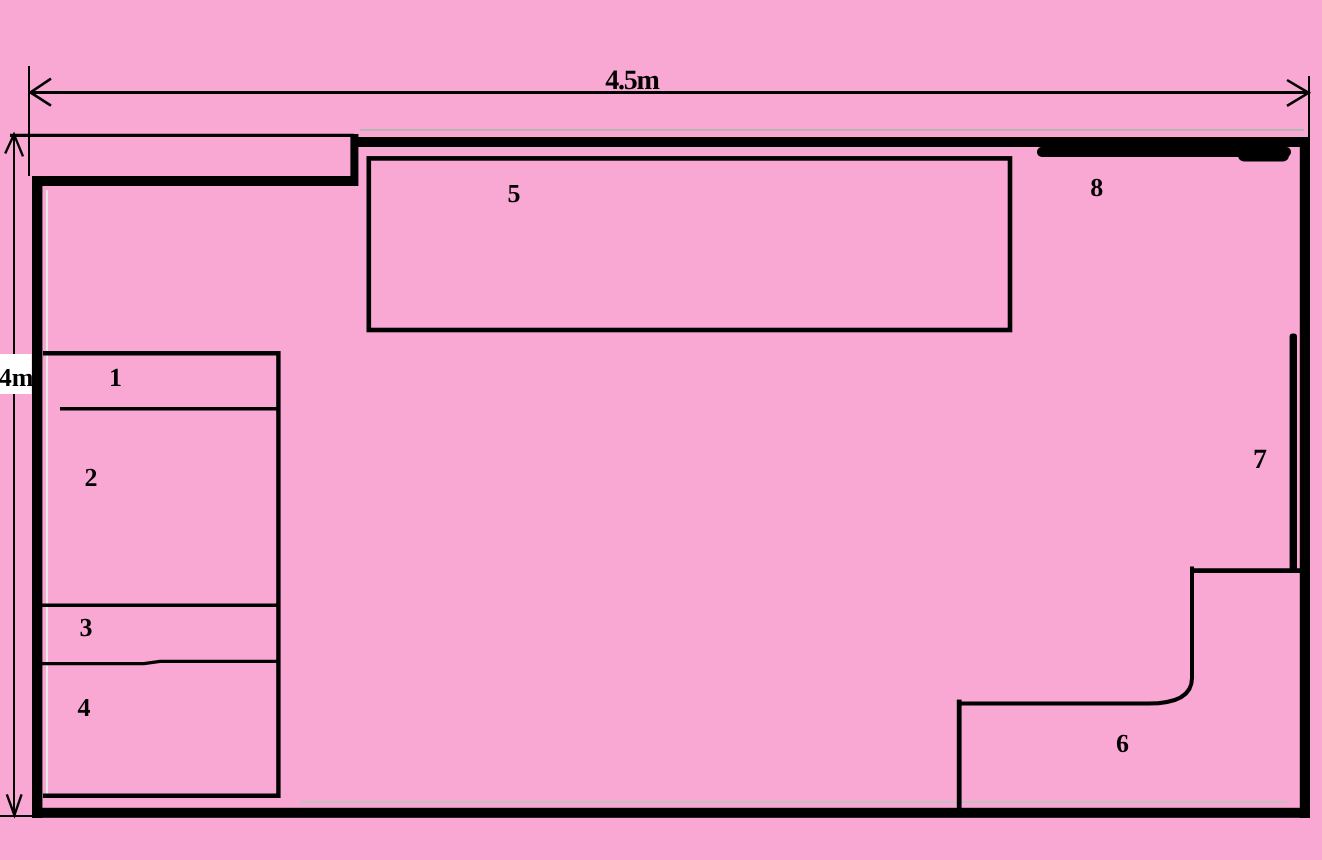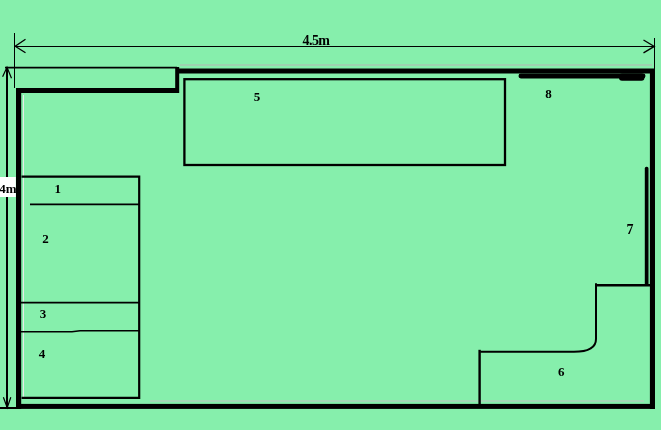--- a/index.html
+++ b/index.html
@@ -1,16 +1,16 @@
 <!DOCTYPE html>
 <html><head>
 <meta charset="utf-8">
 <style>
   html,body{margin:0;padding:0;background:#ffffff;}
-  #plan{position:relative;width:661px;height:430px;background:#86efac;overflow:hidden;text-align:right;}
+  #plan{position:relative;width:661px;height:430px;background:#f9a8d4;overflow:hidden;text-align:right;}
   svg{display:block;}
   text{font-family:"Liberation Serif", serif;font-weight:bold;fill:#000;}
 </style>
 </head>
 <body>
 
 <div id="plan">
 <svg width="661" height="430" viewBox="0 0 661 430">
 
   <g>

